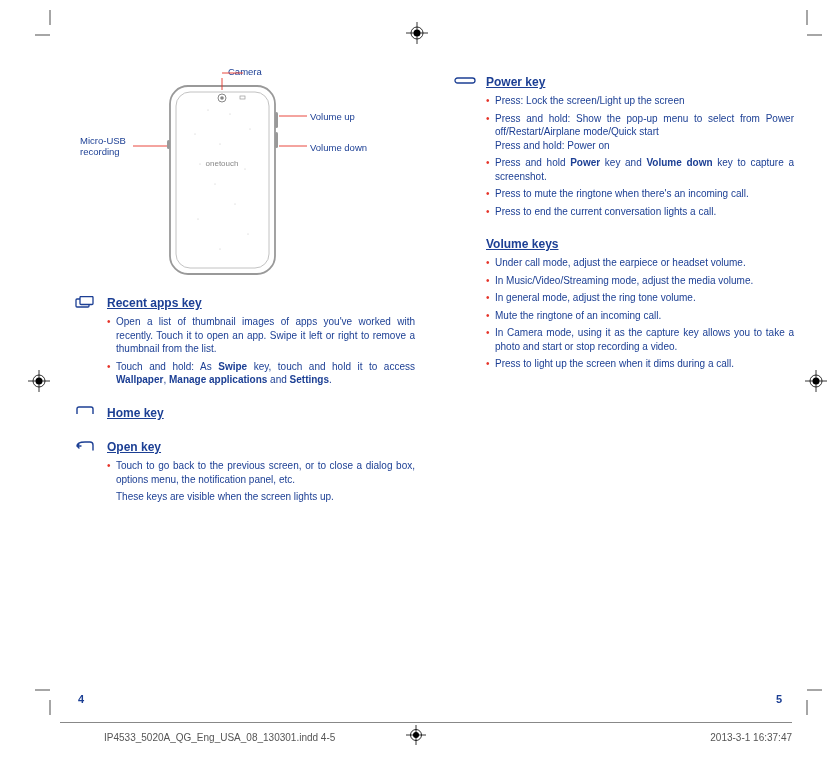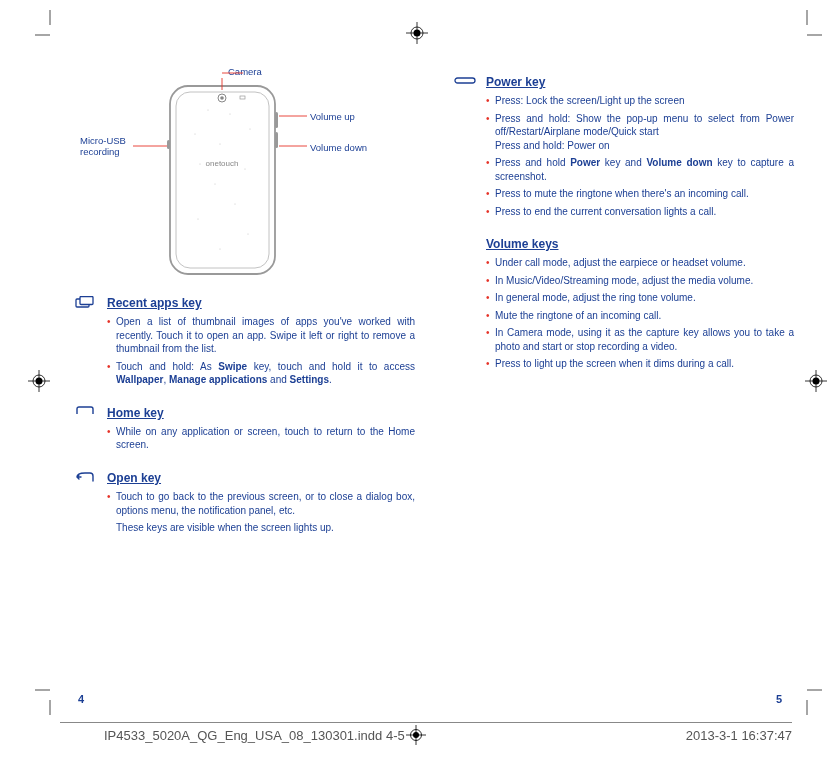--- a/index.html
+++ b/index.html
@@ -41,21 +41,21 @@
   .footer-line {
     position: absolute;
     left: 60px;
     right: 40px;
     bottom: 50px;
     border-top: 0.5px solid #888;
   }
   .footer-text {
     position: absolute;
     bottom: 30px;
-    font-size: 13px;
+    font-size: 10px;
     color: #555;
     font-family: Arial, sans-serif;
     padding-left: 44px;
   }
   .ft-left { left: 60px; }
   .ft-right { right: 40px; }
   .footer-reg { left: 50%; bottom: 28px; transform: translateX(-50%); position: absolute; }
 </style>
 </head>
 <body>
@@ -161,23 +161,20 @@
   </div>
 
   <div class="section">
     <div class="section-icon">
       <svg width="20" height="10" viewBox="0 0 20 10">
           <path d="M2 8 L2 3 Q2 1 4 1 L16 1 Q18 1 18 3 L18 8" fill="none" stroke="#1c3f94" stroke-width="1.4"></path>
         </svg>
     </div>
     <div class="section-body">
       <div class="section-title">Home key</div>
-      <ul>
-        <li>While on any application or screen,  touch to return to the Home screen.</li>
-      </ul>
     </div>
   </div>
 
   <div class="section">
     <div class="section-icon">
       <svg width="20" height="12" viewBox="0 0 20 12">
           <path d="M6 6 L2 6 M4 4 L2 6 L4 8 M2 6 Q2 2 10 2 L15 2 Q18 2 18 5 L18 10" fill="none" stroke="#1c3f94" stroke-width="1.4" stroke-linecap="round"></path>
         </svg>
     </div>
     <div class="section-body">

